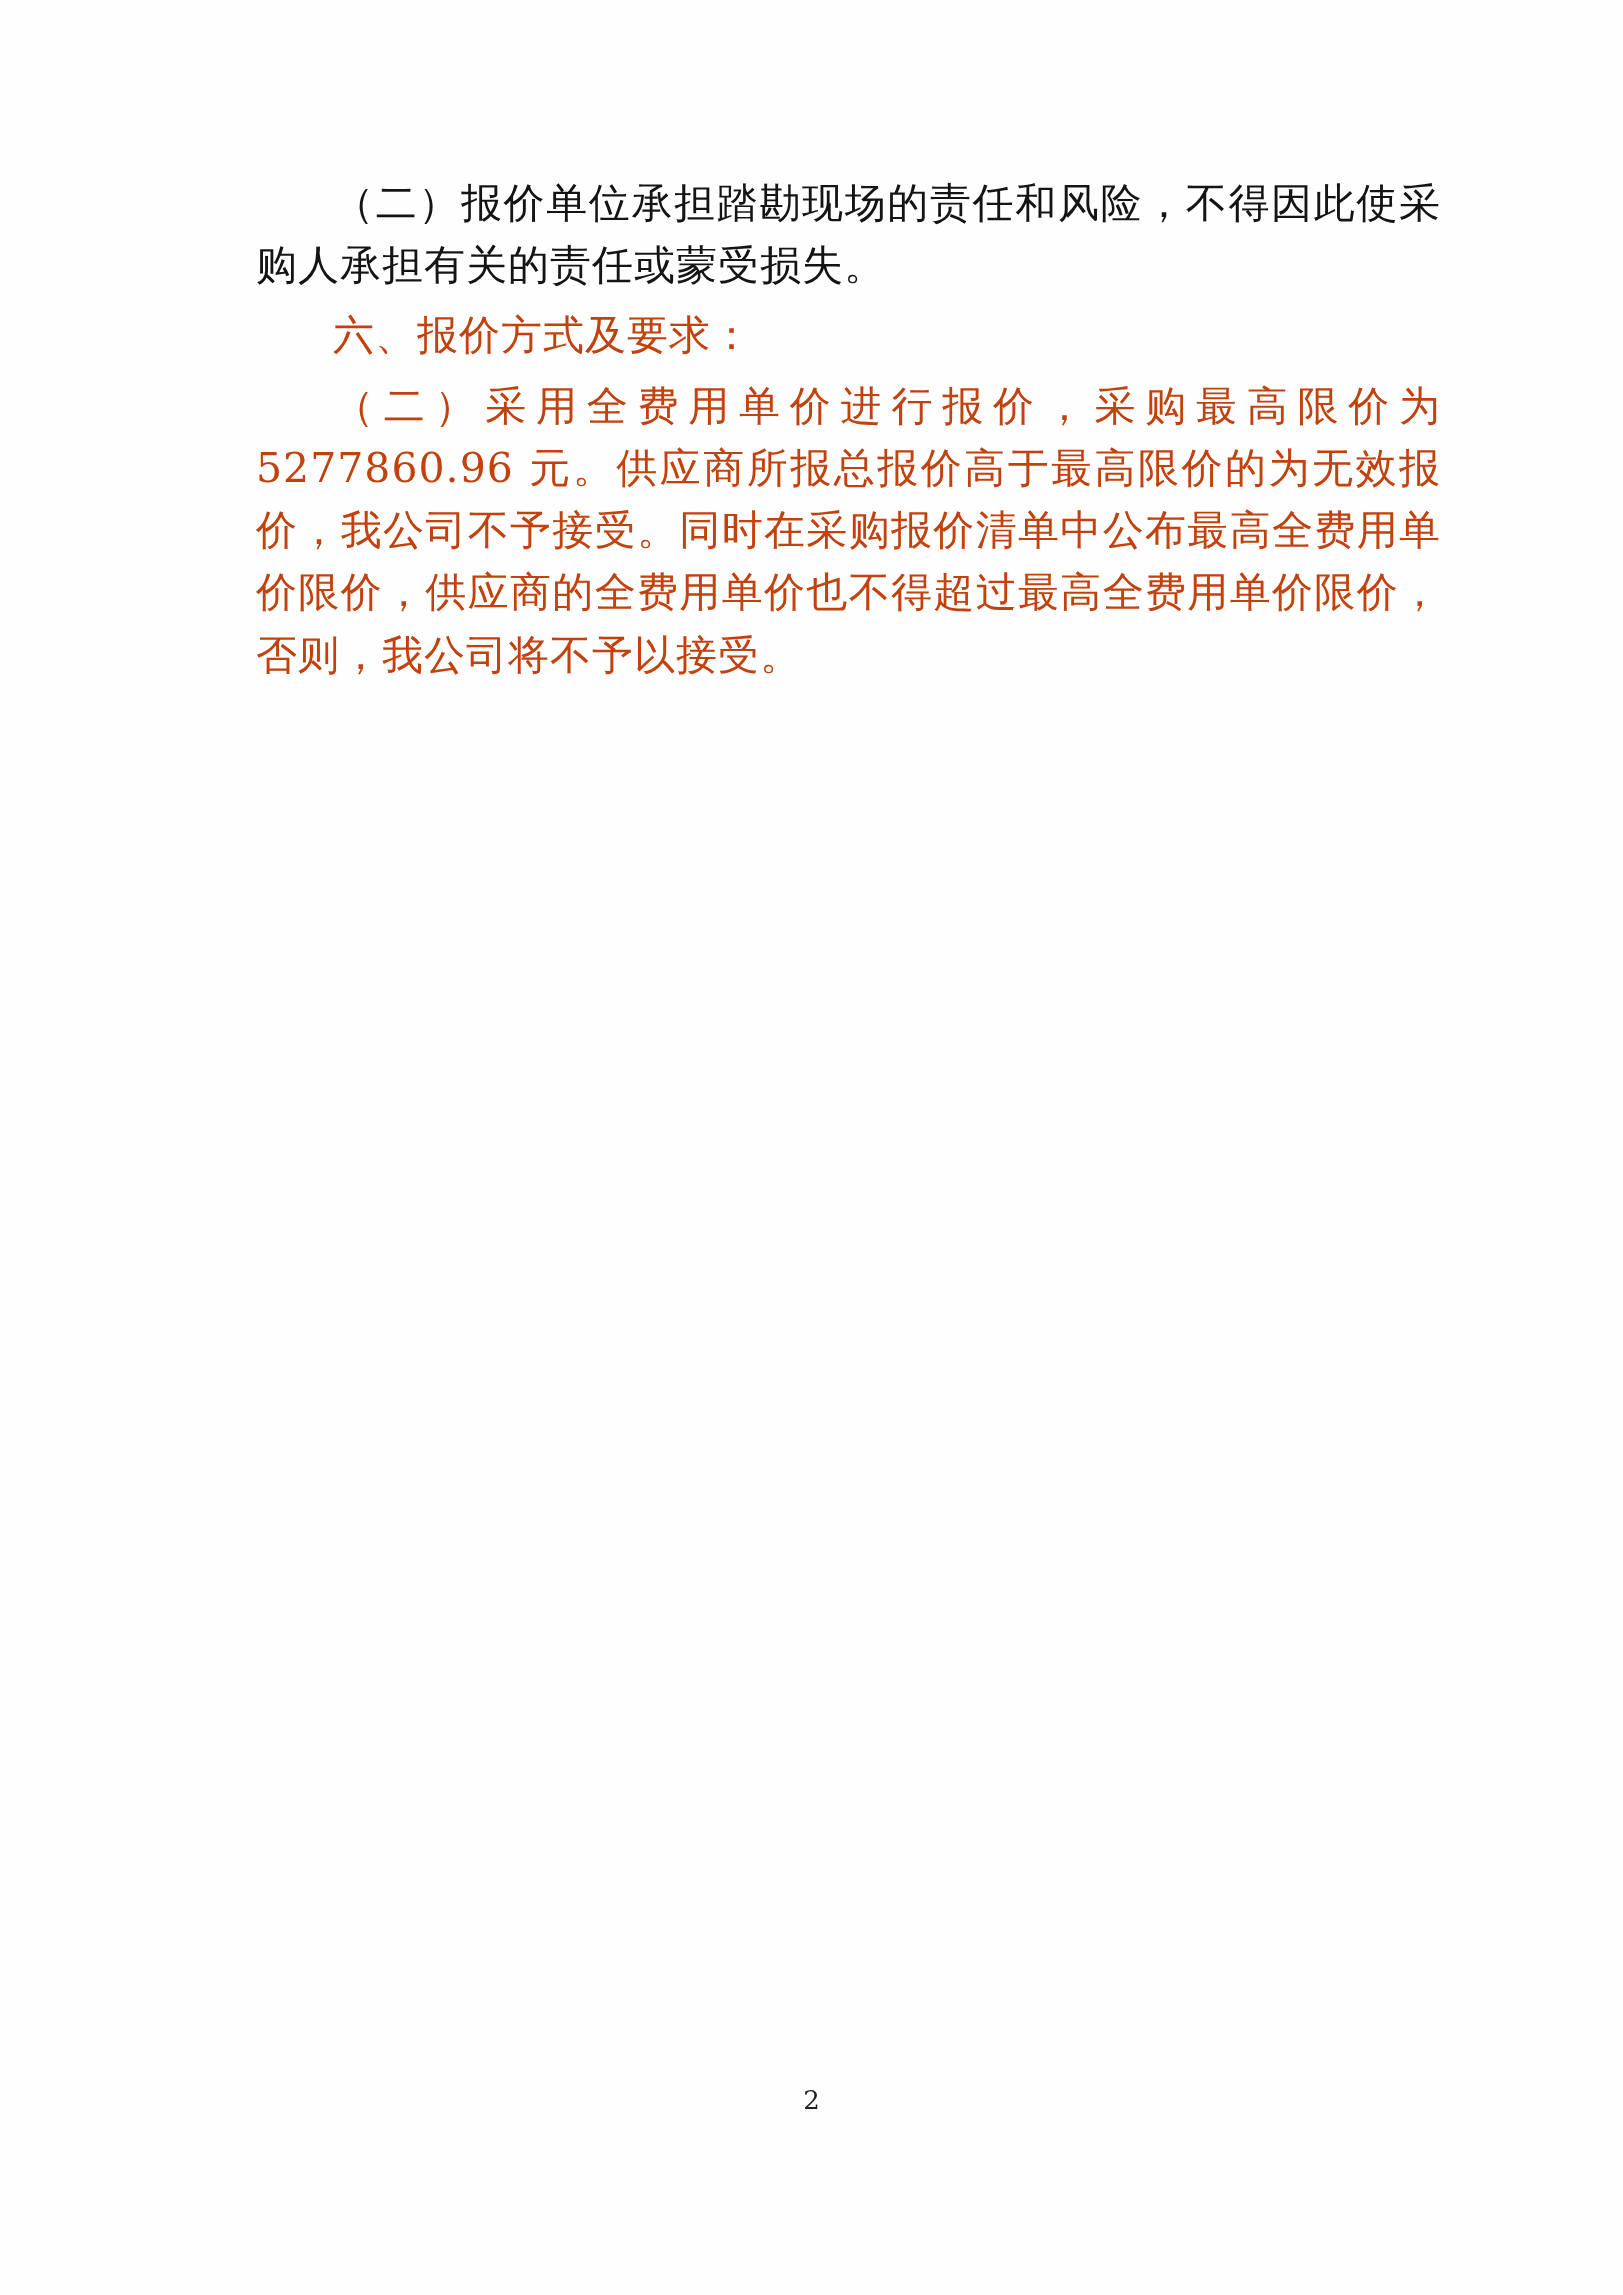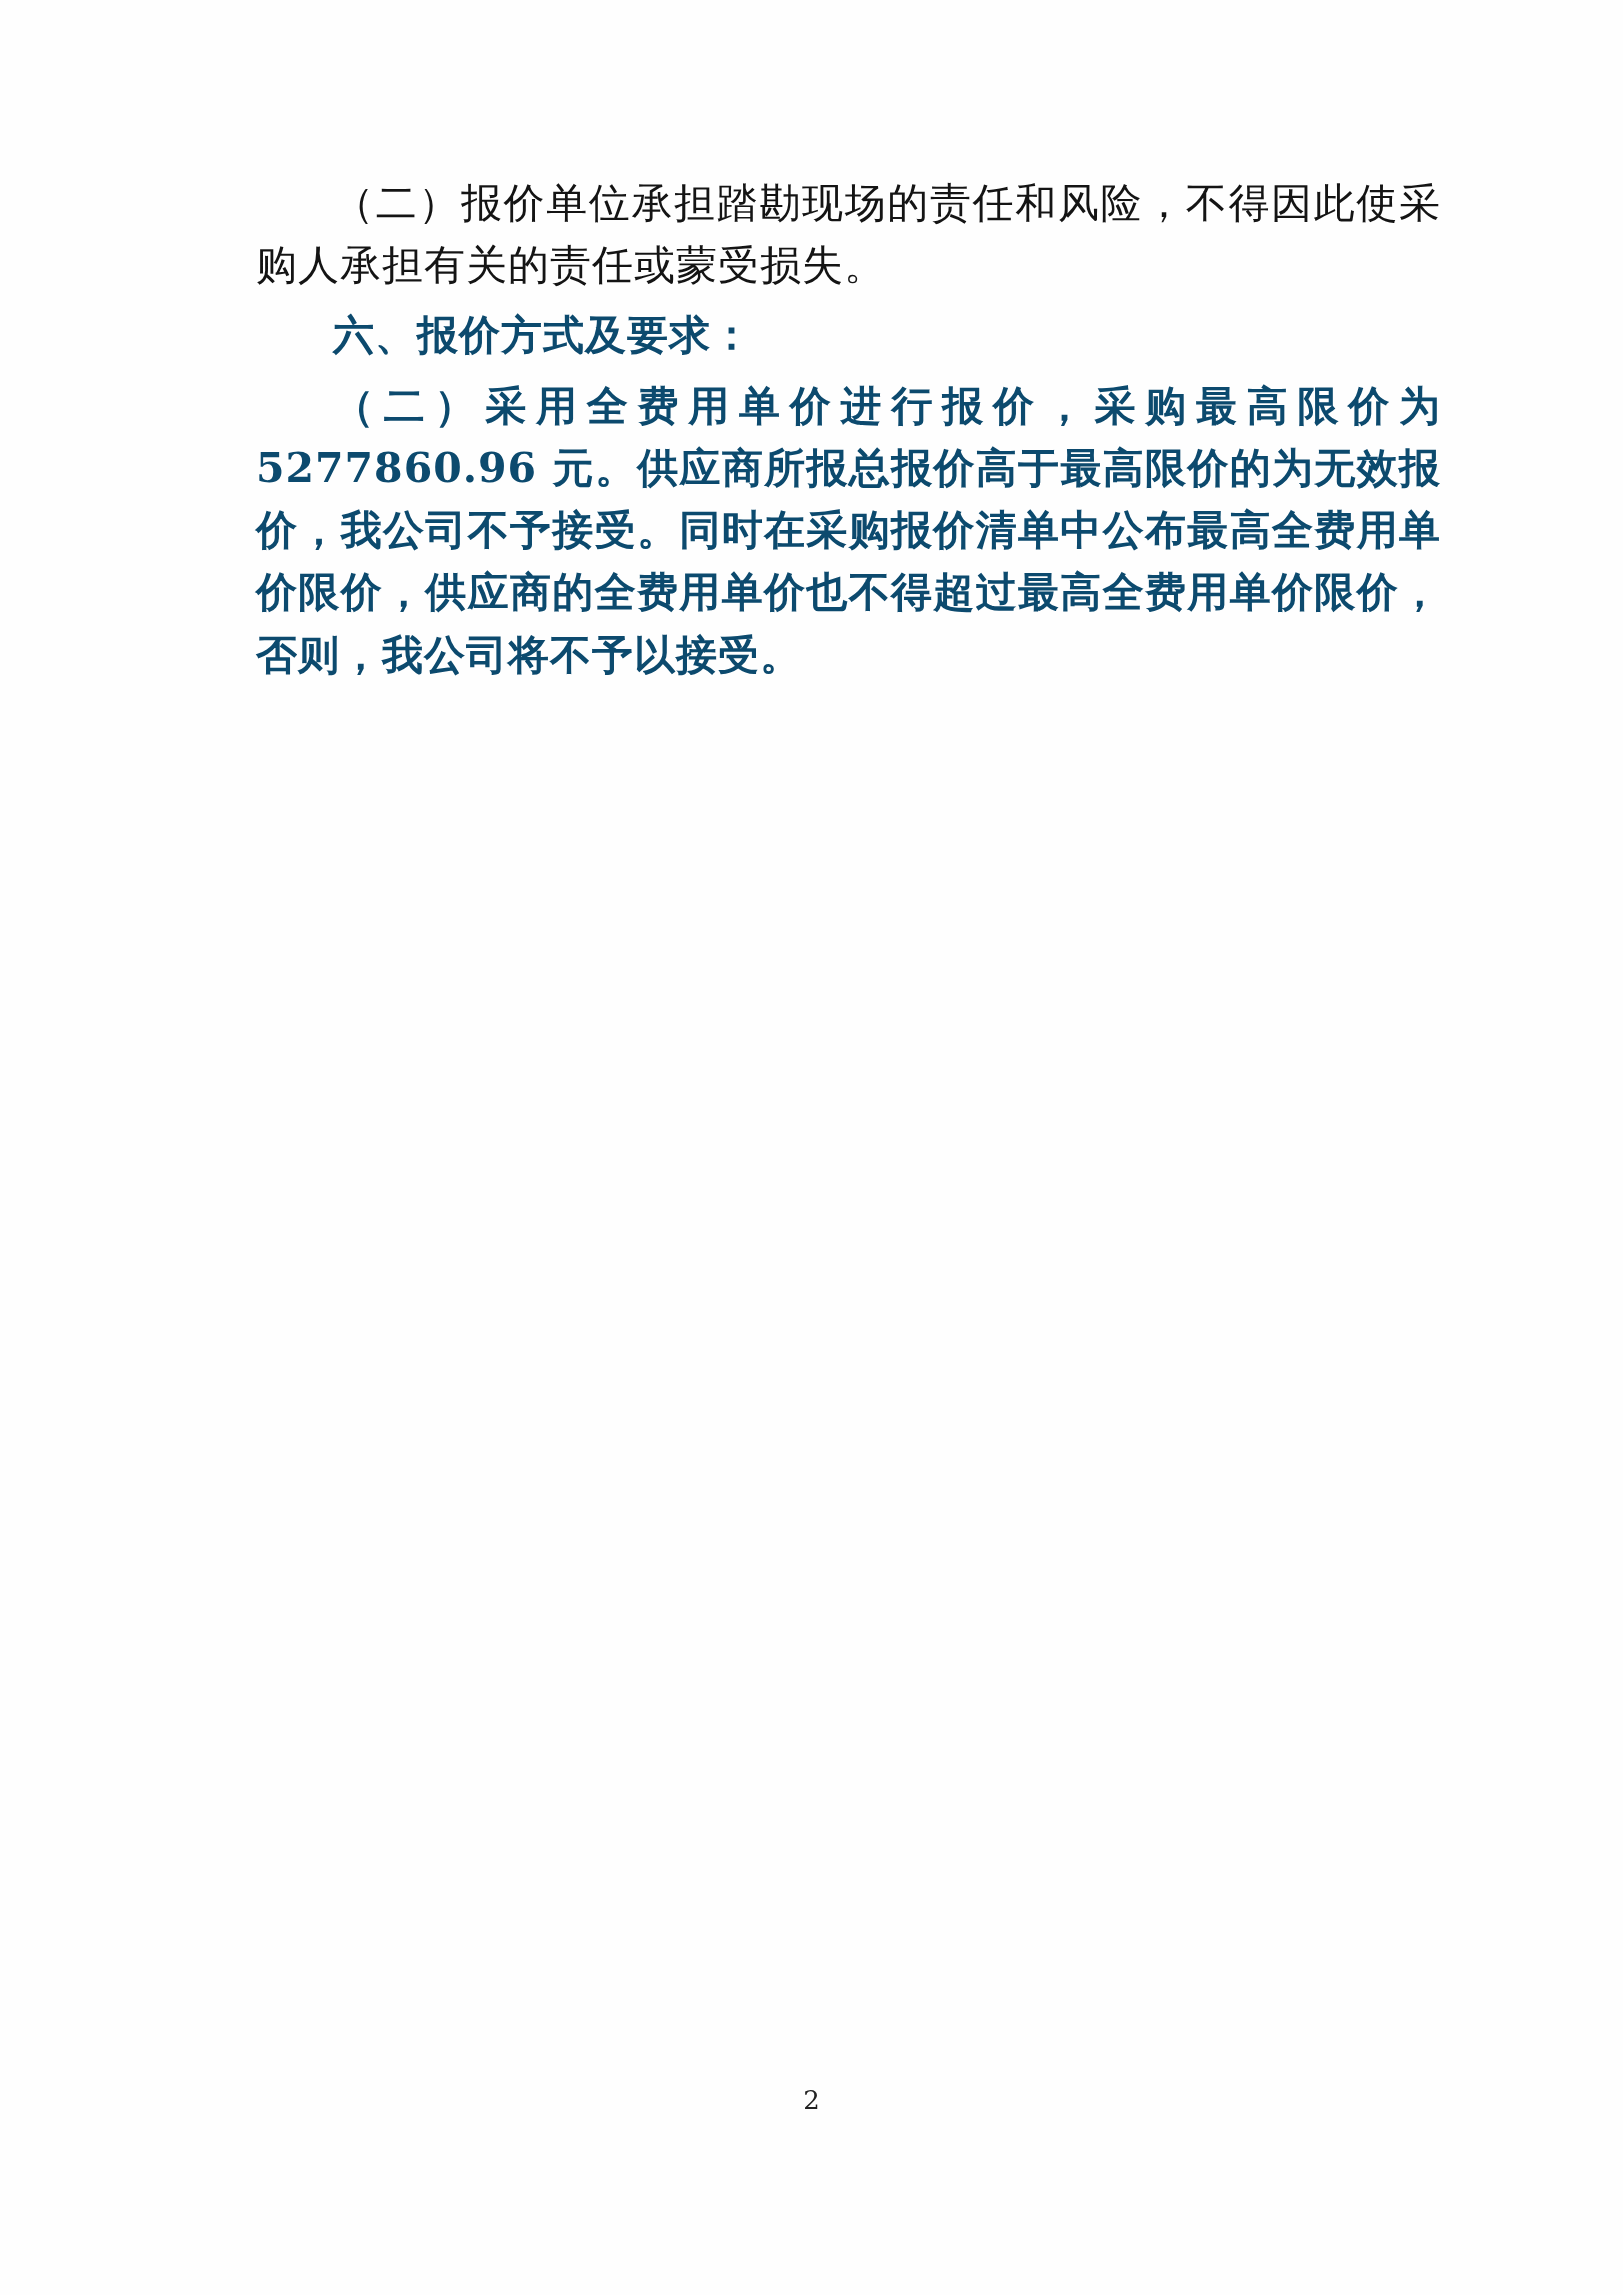--- a/index.html
+++ b/index.html
@@ -37,22 +37,22 @@
     letter-spacing: 1px;
     text-align: justify;
     text-justify: inter-ideograph;
     color: #141414;
     font-family: "DejaVu Serif", "Liberation Serif", serif;
   }
   p.para.indent {
     text-indent: 77px;
   }
   p.bold {
-    font-weight: bold;
-    color: #0c4a6e;
+    font-weight: normal;
+    color: #c2410c;
   }
   .gap-sm { height: 3.9px; }
   .page-number {
     position: absolute;
     left: 0;
     top: 2085px;
     width: 1623px;
     text-align: center;
     font-size: 26px;
     color: #222222;

